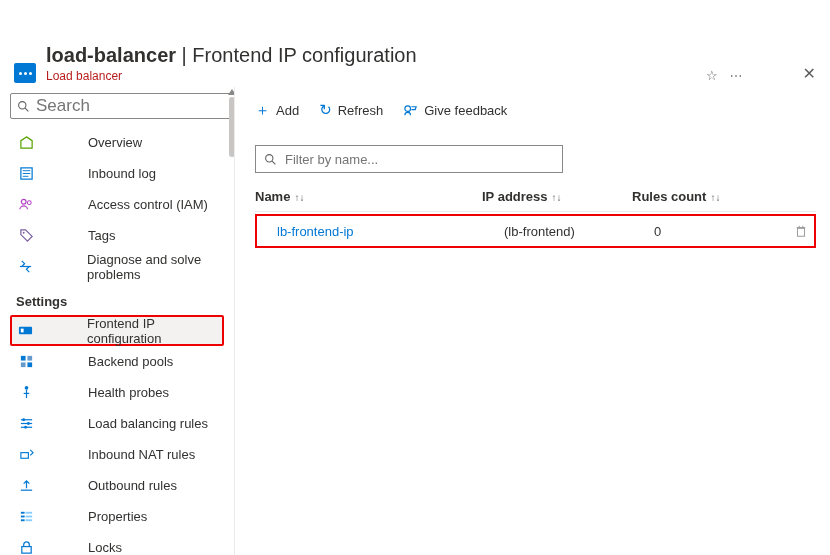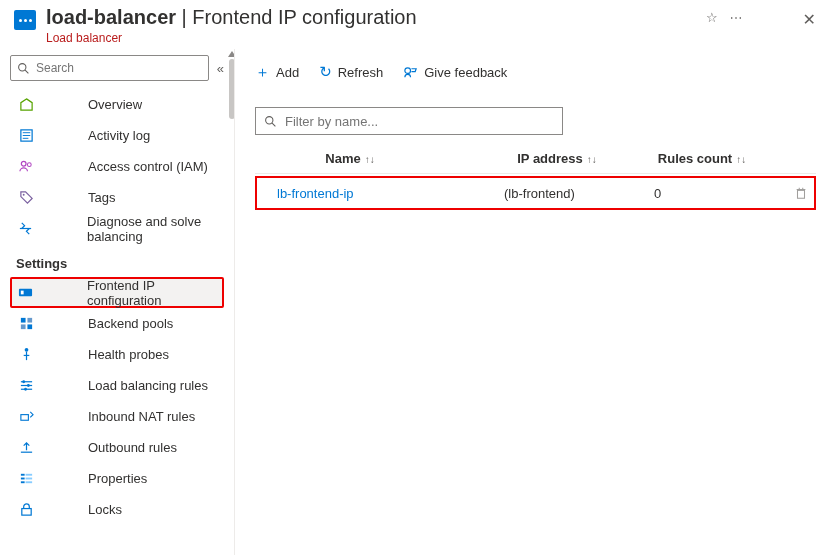--- a/index.html
+++ b/index.html
@@ -1,49 +1,49 @@
 <!DOCTYPE html>
 <html><head>
 <meta charset="utf-8">
 <style>
   html,body { margin:0; padding:0; font-family:"Segoe UI",Arial,sans-serif; font-size:13px; color:#323130; background:#fff; }
   .app { width:830px; height:555px; box-sizing:border-box; position:relative; display:flex; flex-direction:column; }
-  .header { display:flex; align-items:flex-start; padding:6px 14px 4px 14px; }
+  .header { display:flex; align-items:flex-end; padding:6px 14px 4px 14px;margin-top:38px; }
   .hdr-icon { width:22px; height:20px; background:#0078d4; border-radius:2px; margin-top:4px; display:flex; align-items:center; justify-content:center; color:#fff; font-weight:bold; letter-spacing:-2px; font-size:10px;}
   .hdr-icon span{display:block;width:3px;height:3px;background:#fff;border-radius:50%;margin:0 1px;}
   .hdr-title-block { margin-left:10px; flex:1; }
   .hdr-title { font-size:20px; }
   .hdr-resname { font-weight:600; }
   .hdr-subtitle { font-size:12px; color:#b91c1c; margin-top:2px; }
   .hdr-right { display:flex; align-items:center; gap:12px; margin-top:4px;}
   .hdr-star, .hdr-more, .hdr-close { color:#605e5c; cursor:pointer; }
   .hdr-close { font-size:16px; margin-left:auto; }
   .body { flex:1; display:flex; overflow:hidden; }
   .sidebar { width:246px; border-right:1px solid #edebe9; box-sizing:border-box; padding:6px 10px 0 10px; overflow-y:auto; position:relative;}
   .search-row { display:flex; align-items:center; gap:8px; margin-bottom:8px;}
   .search-box { flex:1; display:flex; align-items:center; border:1px solid #8a8886; border-radius:2px; height:24px; padding:0 6px; color:#605e5c;}
-  .search-box input { border:none; outline:none; flex:1; font-size:12px; background:transparent;}
+  .search-box input { border:none; outline:none; flex:1; font-size:17px; background:transparent;}
   .collapse { color:#605e5c; font-size:13px; cursor:pointer;}
   .nav-item { display:flex; align-items:center; height:31px; padding:0 6px; cursor:pointer; border-radius:2px; border:2px solid transparent; box-sizing:border-box;gap:44px;}
   .nav-item .icon { width:16px; height:16px; margin-right:10px; display:flex; align-items:center; justify-content:center; font-size:14px;}
   .nav-item.selected { background:#f3f2f1; }
   .nav-item.highlighted { border:2px solid #e00; }
   .section-title { font-weight:600; margin:12px 0 6px 6px; }
   .scroll-track { position:absolute; right:-2px; top:0; bottom:0; width:8px;}
   .scroll-up { width:0;height:0;border-left:4px solid transparent;border-right:4px solid transparent;border-bottom:6px solid #8a8886; margin:2px auto;}
   .scroll-thumb { width:6px; height:60px; background:#c8c6c4; border-radius:3px; margin:2px auto;}
   .main { flex:1; padding:6px 14px 0 20px; box-sizing:border-box; position:relative;}
   .toolbar { display:flex; align-items:center; gap:20px; height:34px; color:#323130;}
   .tool-btn { display:flex; align-items:center; gap:6px; cursor:pointer;}
   .tool-icon { color:#0078d4; font-size:15px; }
   .filter-box { margin-top:18px; width:290px; display:flex; align-items:center; border:1px solid #8a8886; height:26px; padding:0 8px; color:#605e5c;}
   .filter-box input { border:none; outline:none; flex:1; font-size:13px; background:transparent;}
   .table { margin-top:8px; width:100%; }
   .thead, .trow { display:flex; align-items:center; }
-  .thead { height:30px; font-weight:600; border-bottom:1px solid #edebe9;text-align:center;}
+  .thead { height:30px; font-weight:600; border-bottom:1px solid #edebe9;}
   .sort { font-size:10px; color:#605e5c; margin-left:4px;}
   .col-name { width:190px; }
   .col-ip { width:150px;margin-left:37px; }
   .col-rules { width:140px; }
   .col-actions { flex:1; text-align:right; padding-right:6px;}
   .trow { height:34px; border:2px solid #e00; box-sizing:border-box; margin-top:2px;}
   .trow .col-name { color:#0078d4; cursor:pointer; padding-left:20px;}
   .trow .col-ip { }
   .trash { color:#a19f9d; cursor:pointer; font-size:14px;}
   svg { display:block; }
@@ -98,21 +98,21 @@
           </div>
           <div class="nav-item">
             <span class="icon">
               <svg width="15" height="15" viewBox="0 0 16 16">
                 <rect x="2" y="2" width="12" height="12" fill="none" stroke="#0078d4" stroke-width="1.3"></rect>
                 <line x1="4" y1="5" x2="12" y2="5" stroke="#0078d4"></line>
                 <line x1="4" y1="8" x2="12" y2="8" stroke="#0078d4"></line>
                 <line x1="4" y1="11" x2="10" y2="11" stroke="#0078d4"></line>
               </svg>
             </span>
-            <span>Activity log</span>
+            <span>Inbound log</span>
           </div>
           <div class="nav-item">
             <span class="icon">
               <svg width="15" height="15" viewBox="0 0 16 16">
                 <circle cx="5" cy="5" r="2.5" fill="none" stroke="#b146c2" stroke-width="1.3"></circle>
                 <path d="M1 13c0-2 2-3.5 4-3.5s4 1.5 4 3.5" fill="none" stroke="#b146c2" stroke-width="1.3"></path>
                 <circle cx="11" cy="6" r="2" fill="none" stroke="#b146c2" stroke-width="1.1"></circle>
               </svg>
             </span>
             <span>Access control (IAM)</span>
@@ -126,21 +126,21 @@
             </span>
             <span>Tags</span>
           </div>
           <div class="nav-item">
             <span class="icon">
               <svg width="15" height="15" viewBox="0 0 16 16">
                 <path d="M4 2l3 3-3 3M12 14l-3-3 3-3" stroke="#0078d4" stroke-width="1.3" fill="none"></path>
                 <line x1="2" y1="8" x2="14" y2="8" stroke="#0078d4" stroke-width="1.3"></line>
               </svg>
             </span>
-            <span>Diagnose and solve balancing</span>
+            <span>Diagnose and solve problems</span>
           </div>
         </div>
       <div class="section-title">Settings</div>
       <div id="nav-settings">
           <div class="nav-item selected highlighted">
             <span class="icon">
               <svg width="15" height="15" viewBox="0 0 16 16">
                 <rect x="1" y="4" width="14" height="8" rx="1" fill="#0078d4"></rect>
                 <rect x="3" y="6" width="3" height="4" fill="#fff"></rect>
               </svg>

